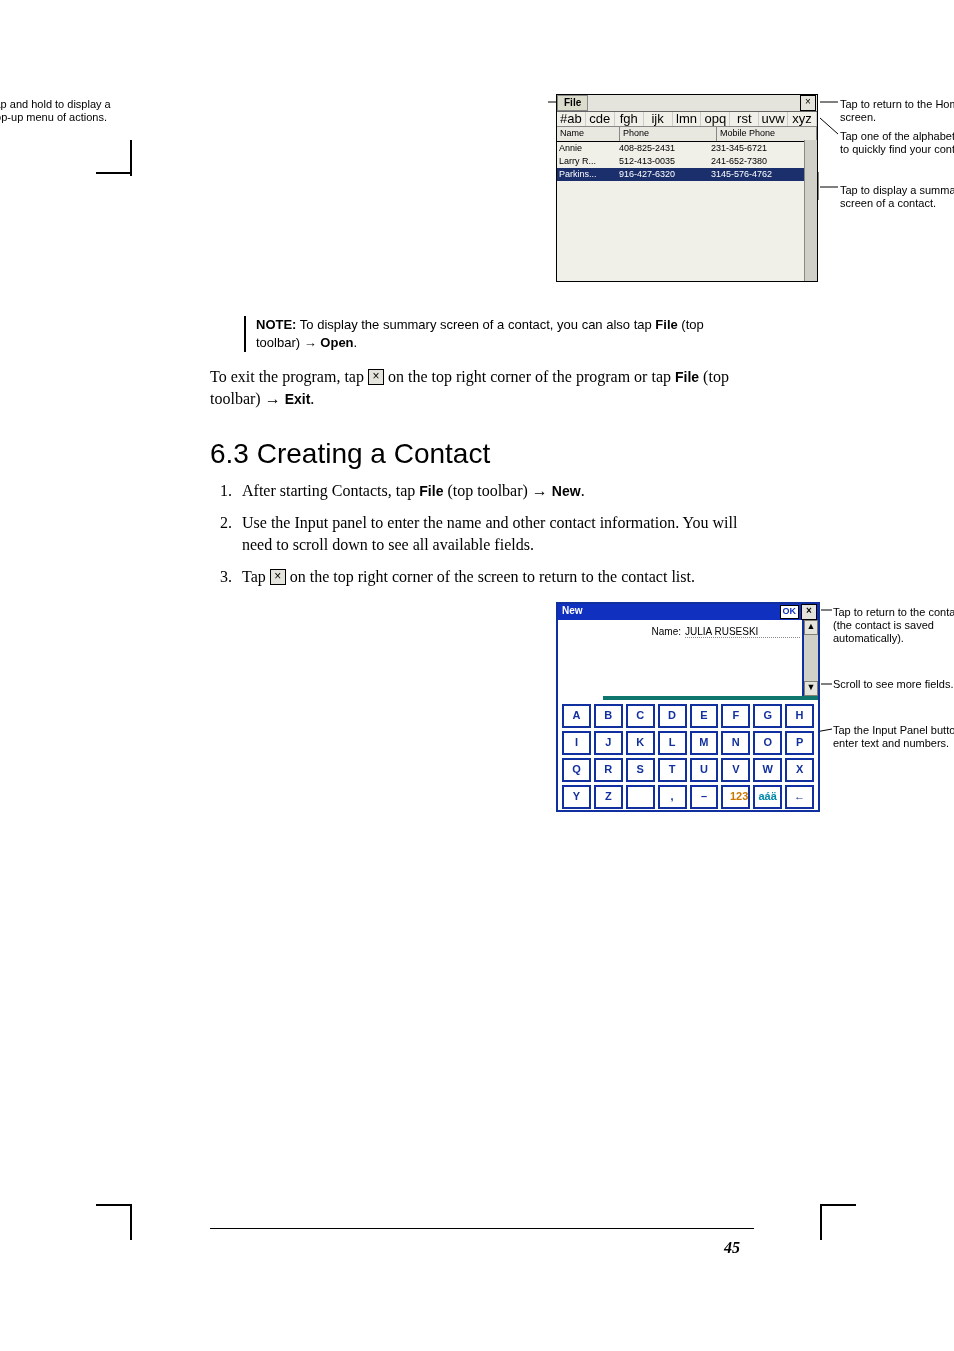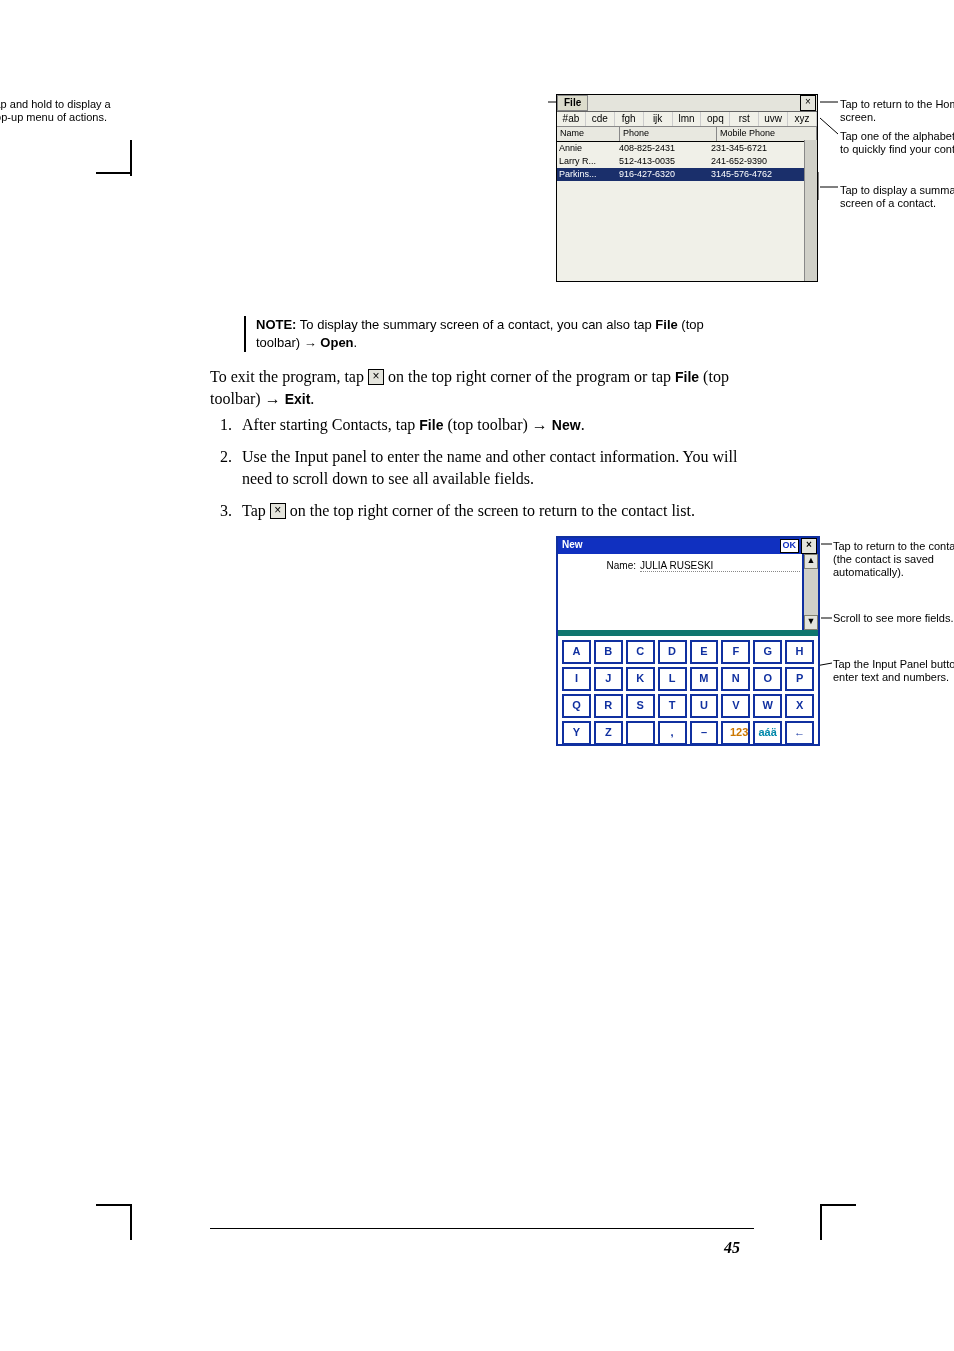--- a/index.html
+++ b/index.html
@@ -87,21 +87,21 @@
     background: #e4e4dc;
     text-align: center;
     line-height: 12px;
     font-size: 10px;
     margin: 0 1px;
   }
   .pda .alpha {
     display: flex;
     height: 14px;
     border-bottom: 1px solid #888;
-    font-size: 10px;
+    font-size: 13px;
   }
   .pda .alpha span {
     flex: 1;
     text-align: center;
     line-height: 13px;
     border-right: 1px solid #ccc;
   }
   .pda .head {
     display: flex;
     height: 14px;
@@ -231,22 +231,23 @@
     border: 1px solid #000;
     text-align: center;
     line-height: 12px;
     color: #000;
     margin: 0 1px;
     font-size: 10px;
   }
   .pda2 .form {
     position: relative;
     height: 76px;
-    border-bottom: 6px solid #0f766e;
-    font-size: 10px;
+    border-bottom: 4px solid #0f766e;
+    font-size: 10px;
+    margin-left: 45px;
   }
   .pda2 .form .scroll {
     position: absolute;
     right: 0; top: 0; bottom: 0;
     width: 14px;
     background: #d0d0c8;
     border-left: 2px solid #1030a0;
   }
   .pda2 .form .scroll .arr {
     height: 13px;
@@ -367,41 +368,42 @@
         </div>
         <div class="rows">
           <div class="row">
             <div>Annie</div>
             <div>408-825-2431</div>
             <div>231-345-6721</div>
           </div>
           <div class="row">
             <div>Larry R...</div>
             <div>512-413-0035</div>
-            <div>241-652-9390</div>
+            <div>241-652-7380</div>
           </div>
           <div class="row sel">
             <div>Parkins...</div>
             <div>916-427-6320</div>
             <div>3145-576-4762</div>
           </div>
         </div>
         <div class="scrollbar"></div>
       </div>
     </div>
 
     <div class="note">
       <b>NOTE:</b><span> To display the summary screen of a contact, you can also tap </span><b>File</b><span> (top toolbar) </span><span>→</span>
       <b>Open</b><span>.</span>
     </div>
 
     <p class="body-text">
       <span>To exit the program, tap </span><span class="xicon">×</span><span> on the top right corner of the program or tap </span><b>File</b><span> (top toolbar) </span><span>→</span> <b>Exit</b><span>.</span>
     </p>
 
+    <h2 class="section">6.3  Creating a Contact</h2>
 
     <ol class="steps">
       <li>
         <span>After starting Contacts, tap </span><b>File</b><span> (top toolbar) </span><span>→</span> <b>New</b><span>.</span>
       </li>
       <li>
         <span>Use the Input panel to enter the name and other contact information. You will need to scroll down to see all available fields.</span>
       </li>
       <li>
         <span>Tap </span><span class="xicon">×</span><span> on the top right corner of the screen to return to the contact list.</span>

